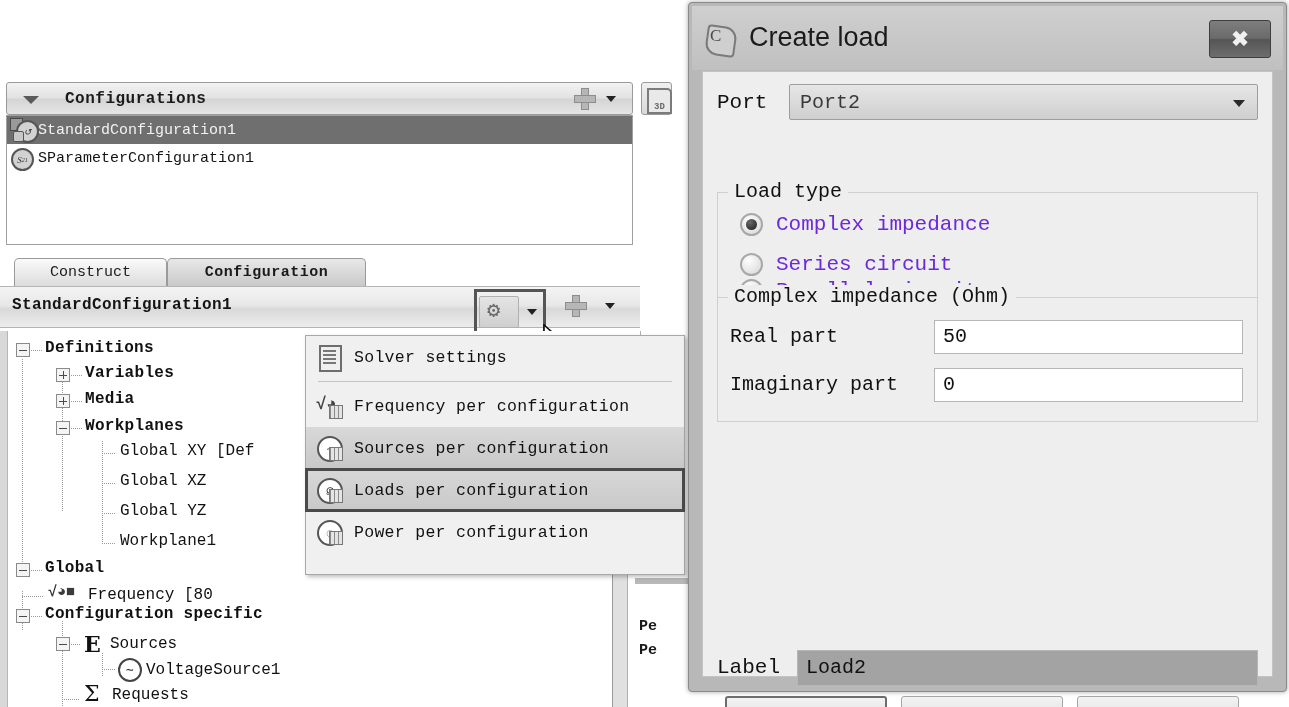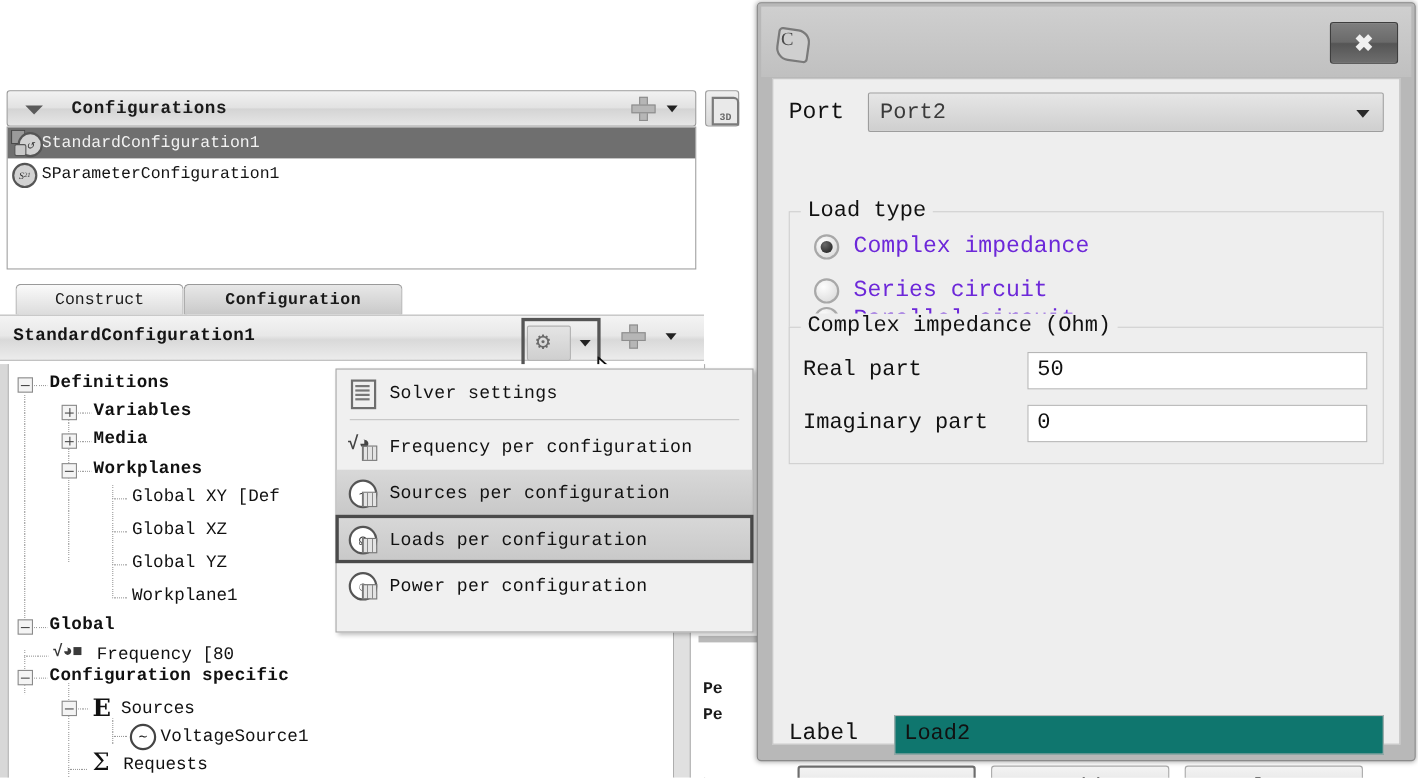--- a/index.html
+++ b/index.html
@@ -262,21 +262,21 @@
   .field-row { position:absolute; height:34px; }
   .field-row .flabel { position:absolute; left:0; top:5px; font-size:20px; color:#111; white-space:nowrap;}
   .field-row .finput {
     position:absolute; height:34px; background:#ffffff; border:1px solid #b6b6b6; box-sizing:border-box;
     font-size:20px; color:#111; padding-left:8px; line-height:32px;
   }
 
   .row-label { position:absolute; left:14px; top:578px; right:14px; height:36px; }
   .row-label .flabel { position:absolute; left:0; top:6px; font-size:21px; color:#111;}
   .row-label .finput {
-    position:absolute; left:96px; right:0; height:36px; background:#0f766e; border:1px solid #b6b6b6;
+    position:absolute; left:80px; right:0; height:36px; background:#a3a3a3; border:1px solid #b6b6b6;
     box-sizing:border-box; font-size:20px; color:#111; padding-left:8px; line-height:34px;
   }
 
   .btnrow { position:absolute; left:22px; top:624px; right:20px; height:42px; }
   .dbtn {
     position:absolute; top:0; height:42px;
     background: linear-gradient(to bottom,#f3f3f3 0%,#e4e4e4 48%,#d4d4d4 52%,#e9e9e9 100%);
     border:1px solid #a6a6a6; border-radius:3px; box-sizing:border-box;
     display:flex;align-items:center;justify-content:center;
     font-size:21px; color:#111; letter-spacing:.5px;
@@ -446,20 +446,21 @@
       </div>
     </div>
   </div>
 
   <div id="dialog">
     <div id="dlg-titlebar">
       <span class="dlg-icon">
         <span class="blob"></span>
           <span class="c">C</span>
       </span>
+      <span id="dlg-title">Create load</span>
       <div id="dlg-close">✖</div>
     </div>
 
     <div id="dlg-body">
 
       <div class="row-port">
         <span class="lbl-port">Port</span>
         <div class="sel-port">
           <span class="val">Port2</span>
           <span class="arrow"></span>

